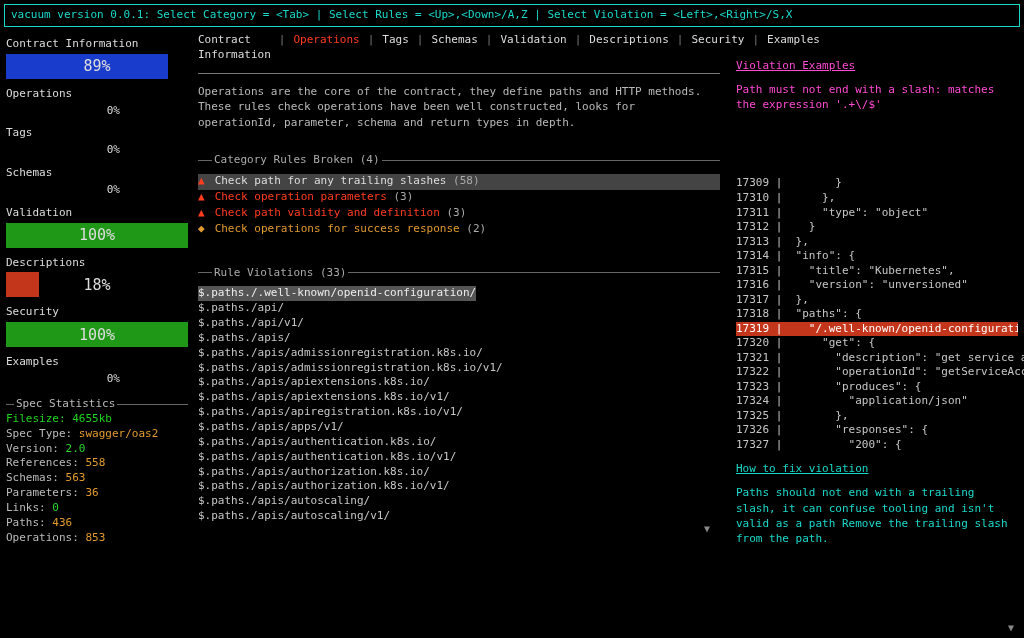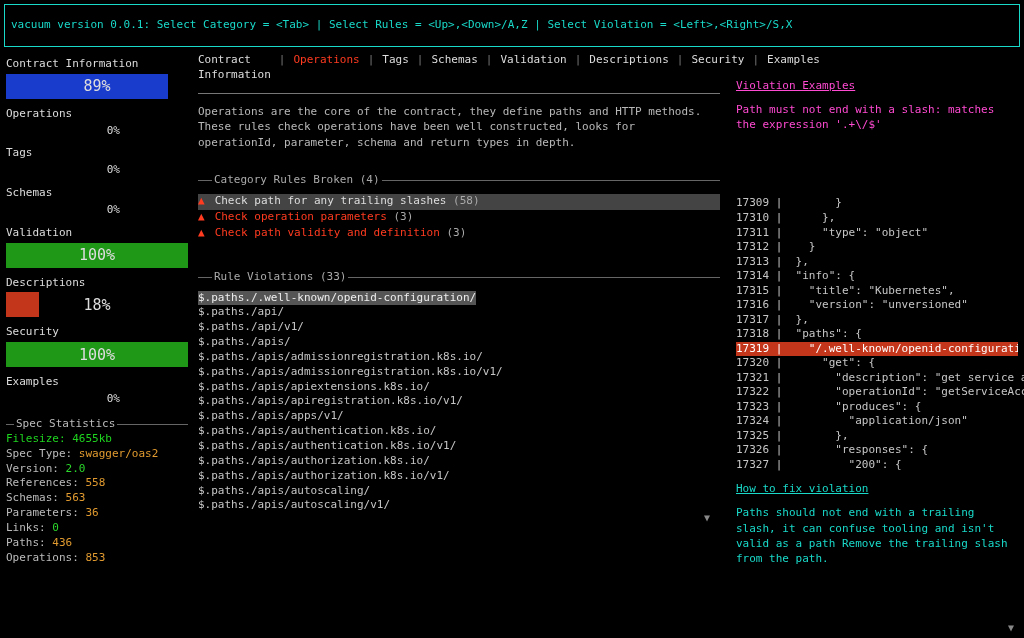--- a/index.html
+++ b/index.html
@@ -9,21 +9,21 @@
   font-family: "Menlo", "Consolas", monospace;
   font-size: 11px;
   width: 1024px;
   height: 638px;
   overflow: hidden;
   line-height: 1.35;
 }
 .titlebar {
   border: 1px solid #19d9c9;
   color: #19d9c9;
-  padding: 13px 6px;
+  padding: 3px 6px;
   margin: 4px;
   font-size: 11px;
 }
 .main {
   display: flex;
   padding: 0 6px;
   gap: 10px;
 }
 .sidebar {
   width: 182px;
@@ -237,35 +237,37 @@
     <hr class="hr">
     <div class="description">Operations are the core of the contract, they define paths and HTTP methods. These rules check operations have been well constructed, looks for operationId, parameter, schema and return types in depth.</div>
 
     <div class="section-title">
       <span>Category Rules Broken (4)</span>
     </div>
     <div id="rules-list">
         <div class="rule-line sel"><span class="tri tri-red">▲</span> <span class="">Check path for any trailing slashes </span><span class="count">(58)</span></div>
         <div class="rule-line"><span class="tri tri-red">▲</span> <span class="rule-red-text">Check operation parameters </span><span class="count">(3)</span></div>
         <div class="rule-line"><span class="tri tri-red">▲</span> <span class="rule-red-text">Check path validity and definition </span><span class="count">(3)</span></div>
+        <div class="rule-line"><span class="tri diamond">◆</span> <span class="rule-orange-text">Check operations for success response </span><span class="count">(2)</span></div>
       </div>
 
     <div style="height:28px"></div>
 
     <div class="section-title">
       <span>Rule Violations (33)</span>
     </div>
     <div class="violations" id="violations-list">
         <div><span class="sel">$.paths./.well-known/openid-configuration/</span></div>
         <div>$.paths./api/</div>
         <div>$.paths./api/v1/</div>
         <div>$.paths./apis/</div>
         <div>$.paths./apis/admissionregistration.k8s.io/</div>
         <div>$.paths./apis/admissionregistration.k8s.io/v1/</div>
         <div>$.paths./apis/apiextensions.k8s.io/</div>
+        <div>$.paths./apis/apiextensions.k8s.io/v1/</div>
         <div>$.paths./apis/apiregistration.k8s.io/v1/</div>
         <div>$.paths./apis/apps/v1/</div>
         <div>$.paths./apis/authentication.k8s.io/</div>
         <div>$.paths./apis/authentication.k8s.io/v1/</div>
         <div>$.paths./apis/authorization.k8s.io/</div>
         <div>$.paths./apis/authorization.k8s.io/v1/</div>
         <div>$.paths./apis/autoscaling/</div>
         <div>$.paths./apis/autoscaling/v1/</div>
       </div>
     <div style="display:flex">

